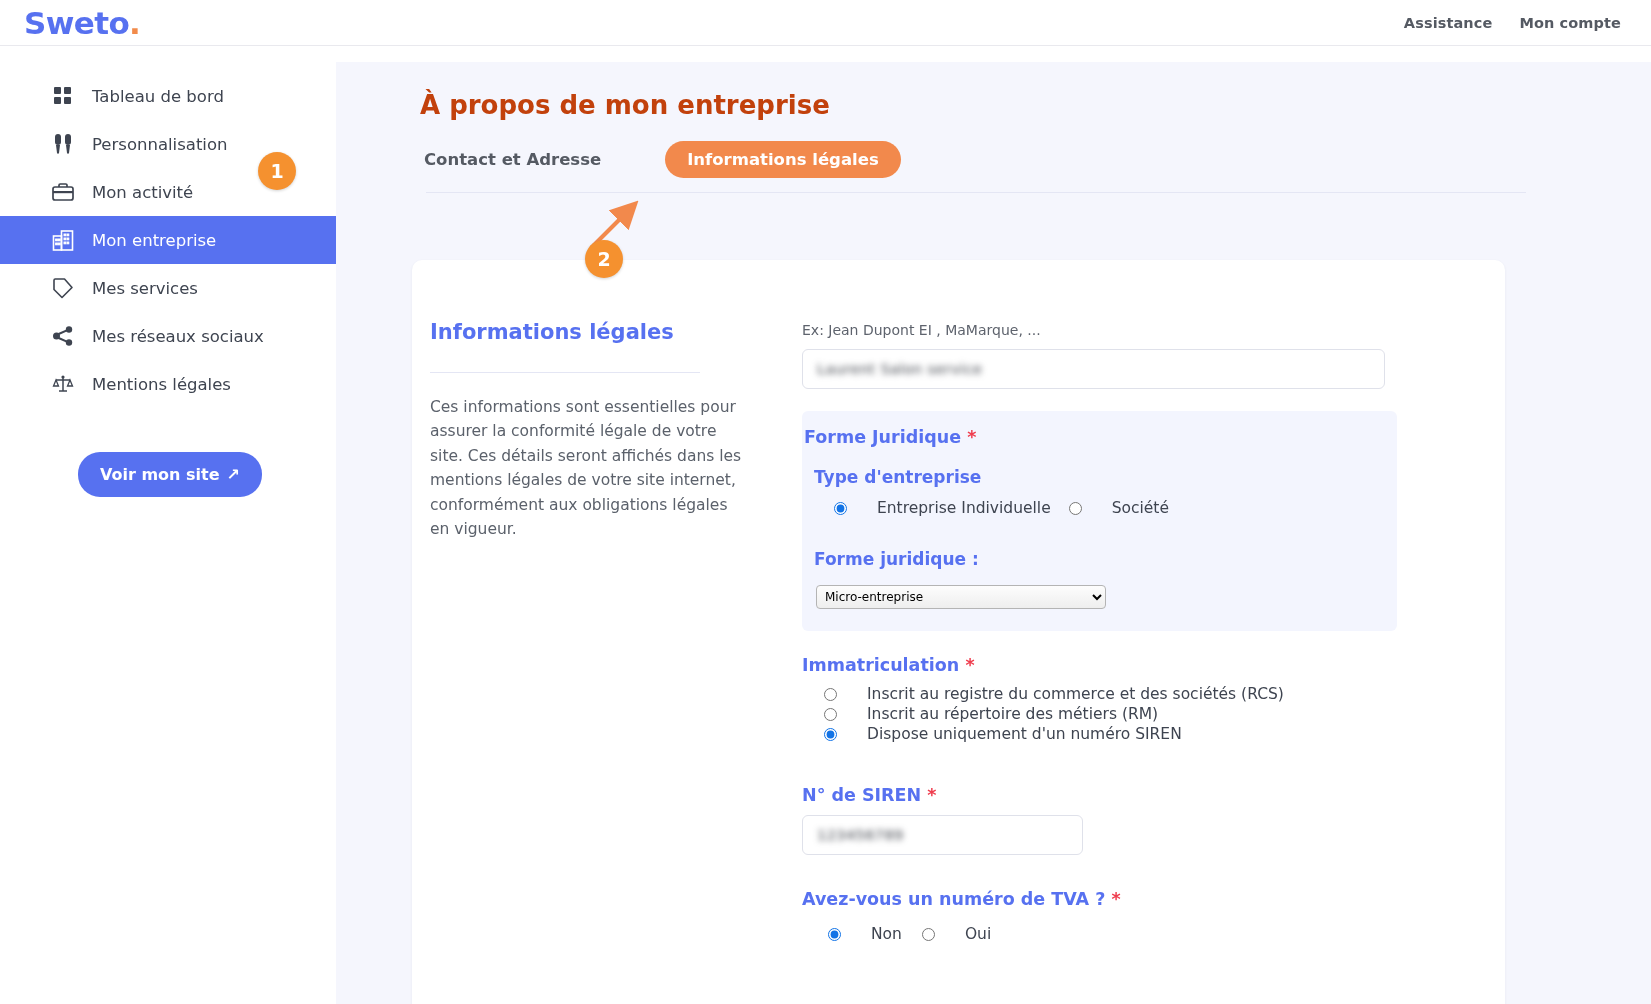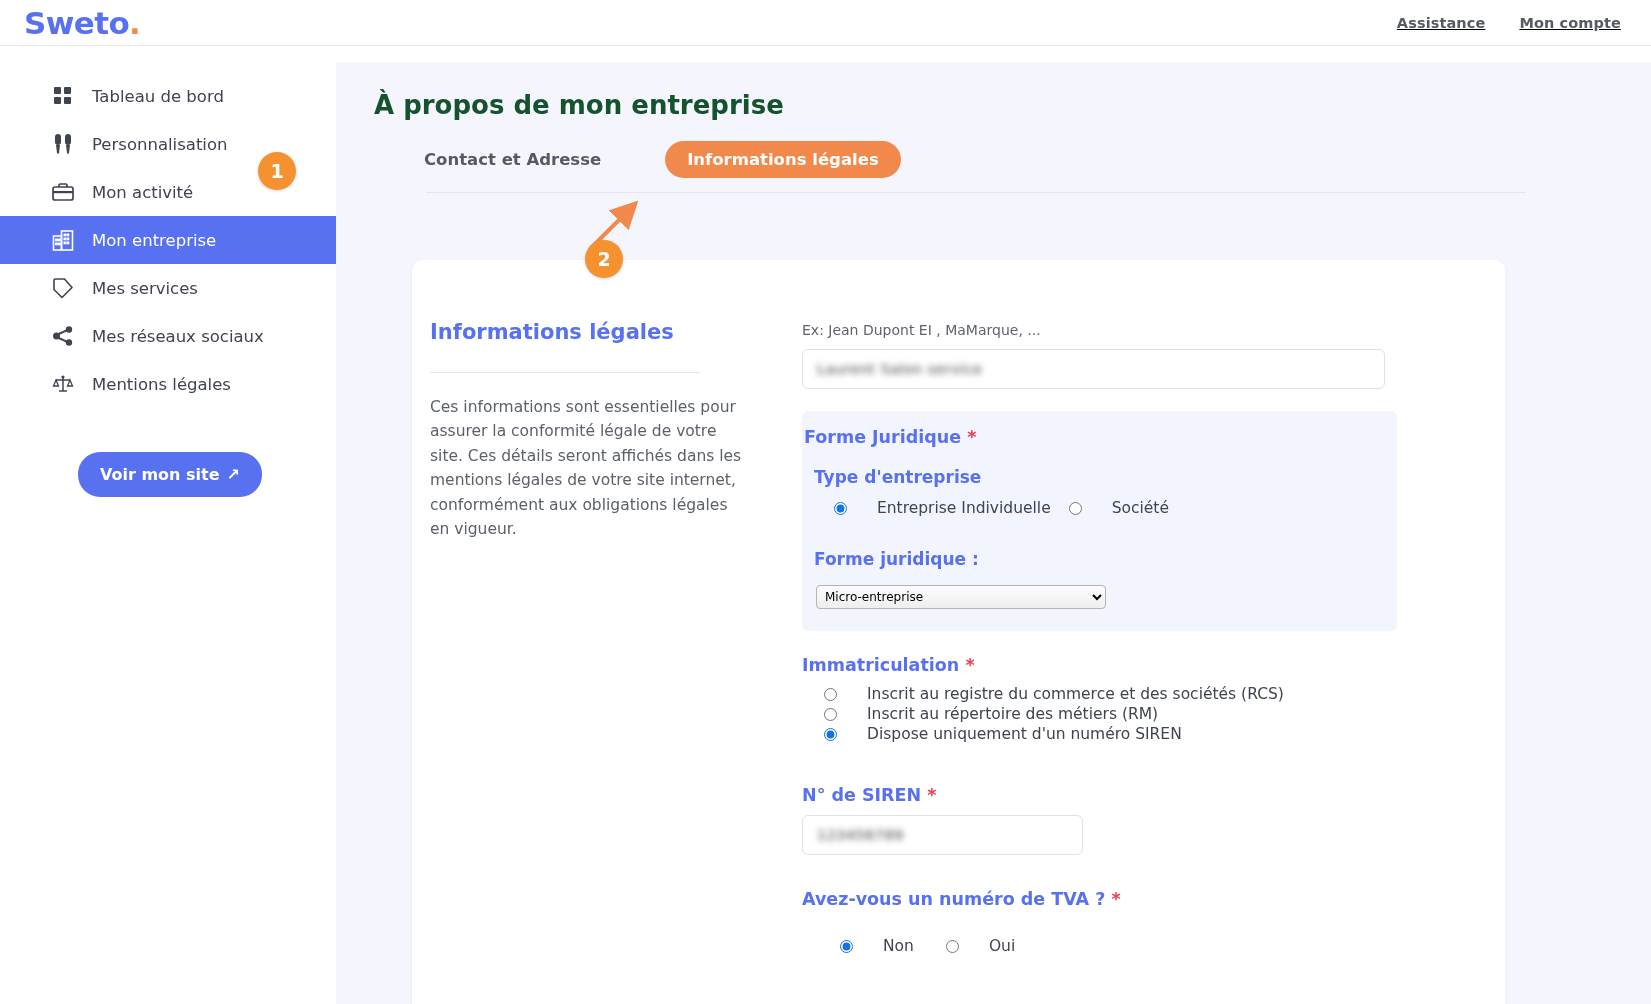--- a/index.html
+++ b/index.html
@@ -23,21 +23,21 @@
     margin-left: 24px;
     font-size: 31px;
     font-weight: 800;
     color: #5771f0;
     letter-spacing: -0.6px;
     font-family: "DejaVu Sans", "Liberation Sans", sans-serif;
   }
   .logo .dot { color: #f28b4a; }
   .topnav {
     margin-left: auto; margin-right: 30px;
-    display: flex; align-items: center; gap: 34px; text-decoration: underline;
+    display: flex; align-items: center; gap: 27px;
   }
   .topnav a {
     font-size: 14.5px; font-weight: 700; color: #555a63;
     text-decoration: none; letter-spacing: 0.1px;
   }
 
   
   .sidebar {
     position: absolute; top: 62px; left: 0;
     width: 404px; height: 942px;
@@ -90,23 +90,23 @@
   }
 
   
   .main {
     position: absolute; top: 62px; left: 336px;
     width: 1315px; height: 942px;
     background: #f5f6fd;
     overflow: hidden;
   }
   .page-title {
-    margin: 28px 0 0 38px;
+    margin: 28px 0 0 84px;
     font-size: 26px; font-weight: 800;
-    color: #14532d;
+    color: #c2410c;
   }
   .tabs {
     margin: 22px 0 0 88px;
     display: flex; align-items: center; gap: 64px;
     height: 34px;
   }
   .tab {
     font-size: 16.5px; font-weight: 700; color: #555a63;
     cursor: pointer; white-space: nowrap;
   }
@@ -415,21 +415,21 @@
           <span class="blurred">123456789</span>
         </div>
       </div>
 
       <div class="group" style="margin-top:34px">
         <div class="field-label">
           <span>Avez-vous un numéro de TVA ?</span>
           <span class="req">*</span>
         </div>
         <div class="radio-row" style="margin-left:22px;gap:16px">
-          <label class="radio-line" style="margin:16px">
+          <label class="radio-line" style="margin:4px">
             <input type="radio" name="tva" checked="" style="">
             <span class="rlabel">Non</span>
           </label>
           <label class="radio-line" style="margin:0">
             <input type="radio" name="tva" style="">
             <span class="rlabel">Oui</span>
           </label>
         </div>
       </div>
 

